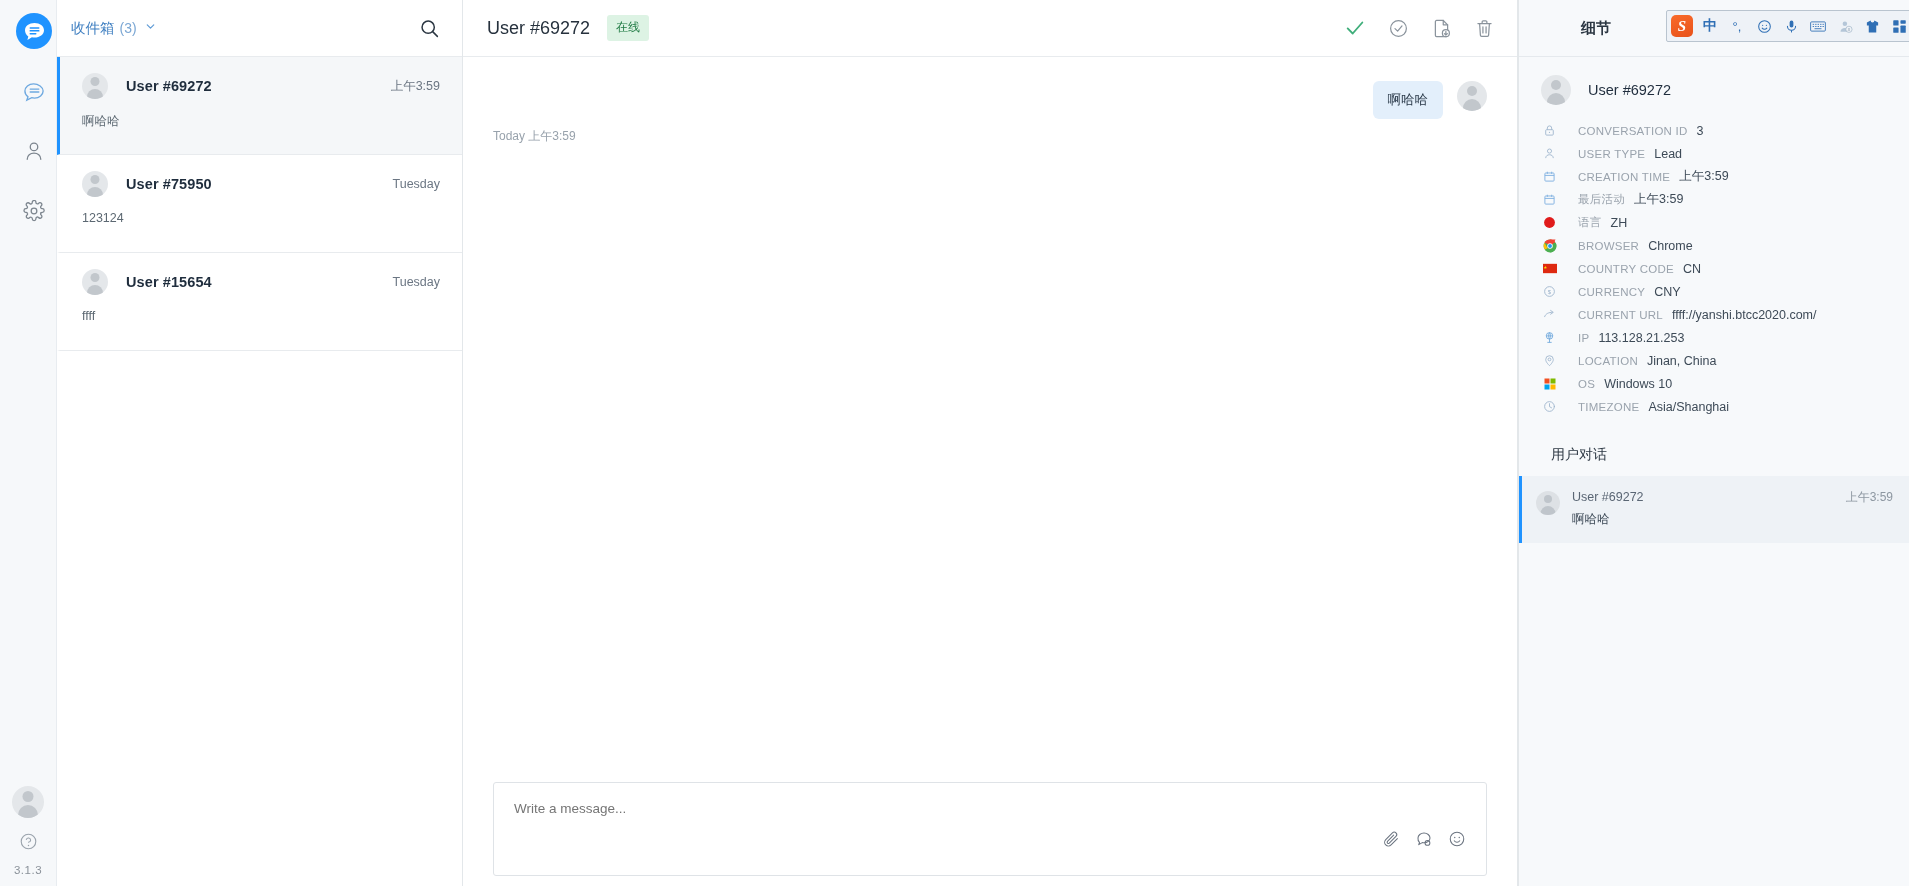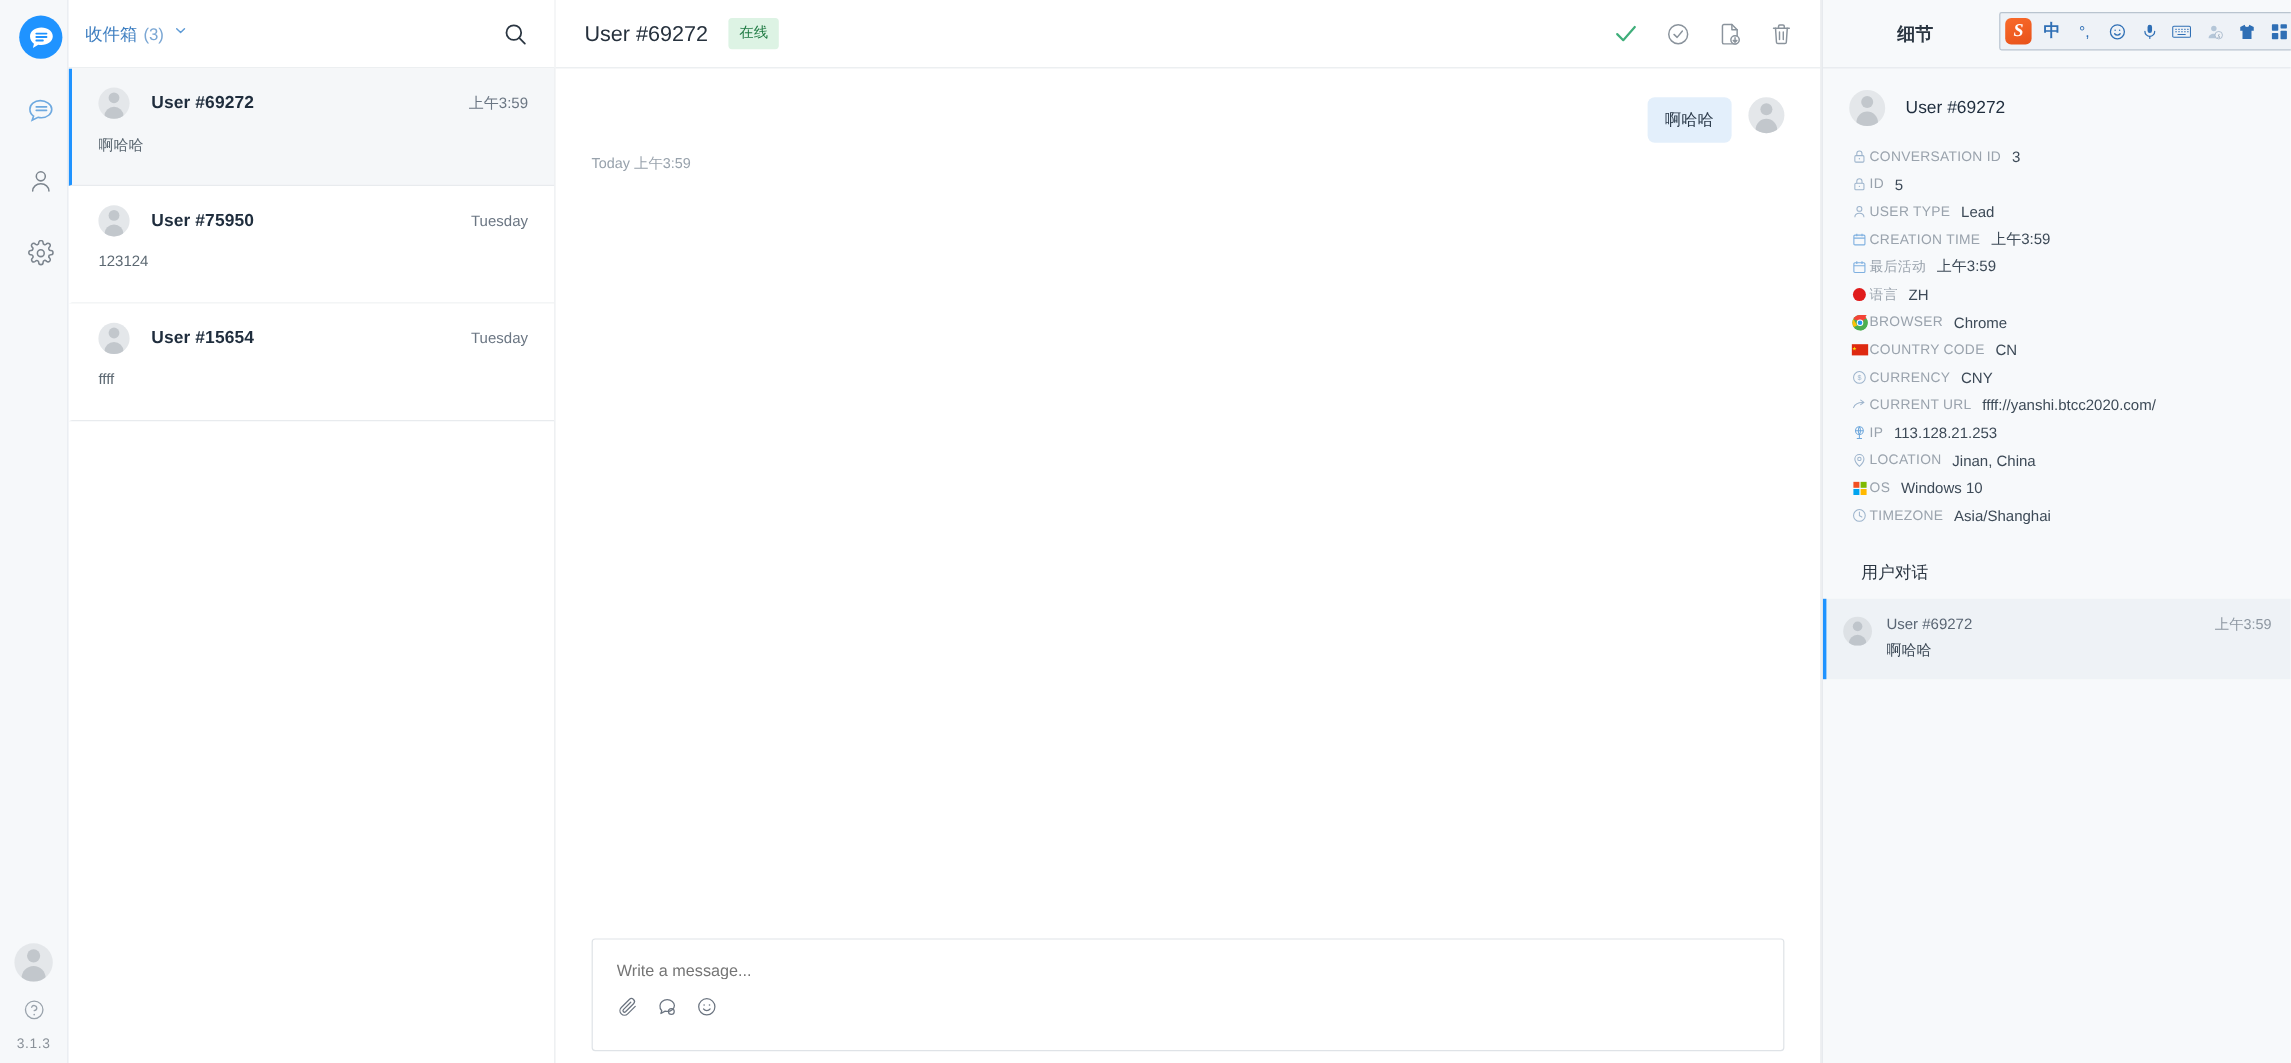--- a/index.html
+++ b/index.html
@@ -135,20 +135,21 @@
     content: ""; position: absolute; left: 50%; top: 18px; transform: translateX(-50%);
     width: 18px; height: 15px; border-radius: 9px 9px 0 0; background: #c2c7cc;
   }
   .msg-meta { text-align: left; font-size: 12px; color: #98a2ac; padding-right: 44px; margin-top: 9px; }
 
   .composer-wrap { padding: 0 30px 10px; }
   .composer {
     border: 1px solid #dfe3e7; border-radius: 3px;
     height: 94px; padding: 18px 20px 0; display: flex; flex-direction: column;
     background: #fff;
+    align-items: flex-end;
   }
   .composer-input {
     font-size: 13.5px; color: #98a2ac; border: none; outline: none;
     background: transparent; width: 100%; font-family: inherit;
   }
   .composer-tools { display: flex; align-items: center; gap: 15px; margin-top: 14px; }
   .ctool { cursor: pointer; display: flex; }
 
   
   .details {
@@ -174,21 +175,21 @@
   .det-user-avatar::after {
     content: ""; position: absolute; left: 50%; top: 18px; transform: translateX(-50%);
     width: 18px; height: 15px; border-radius: 9px 9px 0 0; background: #c2c7cc;
   }
   .det-user-name { font-size: 14.5px; color: #1f2d3d; margin-left: 17px; }
 
   .det-rows { padding: 0 22px; }
   .det-row { display: flex; align-items: center; height: 23px; margin-bottom: 0; }
   .det-ico { width: 17px; flex: 0 0 17px; display: flex; align-items: center; justify-content: center; }
   .det-label {
-    font-size: 11.5px; color: #9aa3ad; letter-spacing: .25px; margin-left: 0; white-space: nowrap;
+    font-size: 11.5px; color: #9aa3ad; letter-spacing: .25px; margin-left: 20px; white-space: nowrap;
   }
   .det-value { font-size: 12.5px; color: #3d4a57; margin-left: 9px; white-space: nowrap; }
 
   .det-section-title {
     font-size: 14px; font-weight: 400; color: #2b3642;
     padding: 28px 32px 12px;
   }
   .det-conv-card {
     margin: 0 0 0 0; background: #eef2f6; border-left: 3px solid #1f93ff;
     padding: 13px 16px 15px 14px; display: flex; align-items: flex-start;
@@ -415,31 +416,20 @@
             <svg width="13" height="13" viewBox="0 0 24 24" fill="none" stroke="#9db4cc" stroke-width="1.6">
                 <rect x="5" y="10.5" width="14" height="10" rx="1.6"></rect>
                 <path d="M8 10.5V7.5a4 4 0 018 0v3"></path>
                 <circle cx="12" cy="15.3" r="1.1" fill="#9db4cc" stroke="none"></circle>
               </svg>
           </span>
           <span class="det-label">CONVERSATION ID</span>
           <span class="det-value">3</span>
         </div>
 
-        <div class="det-row">
-          <span class="det-ico">
-            <svg width="13" height="13" viewBox="0 0 24 24" fill="none" stroke="#9db4cc" stroke-width="1.6">
-                <rect x="5" y="10.5" width="14" height="10" rx="1.6"></rect>
-                <path d="M8 10.5V7.5a4 4 0 018 0v3"></path>
-                <circle cx="12" cy="15.3" r="1.1" fill="#9db4cc" stroke="none"></circle>
-              </svg>
-          </span>
-          <span class="det-label">ID</span>
-          <span class="det-value">5</span>
-        </div>
 
         <div class="det-row">
           <span class="det-ico">
             <svg width="13" height="13" viewBox="0 0 24 24" fill="none" stroke="#9db4cc" stroke-width="1.6">
                 <circle cx="12" cy="7.5" r="3.8"></circle>
                 <path d="M5 20.5c0-3.8 3.1-6.2 7-6.2s7 2.4 7 6.2"></path>
               </svg>
           </span>
           <span class="det-label">USER TYPE</span>
           <span class="det-value">Lead</span>

